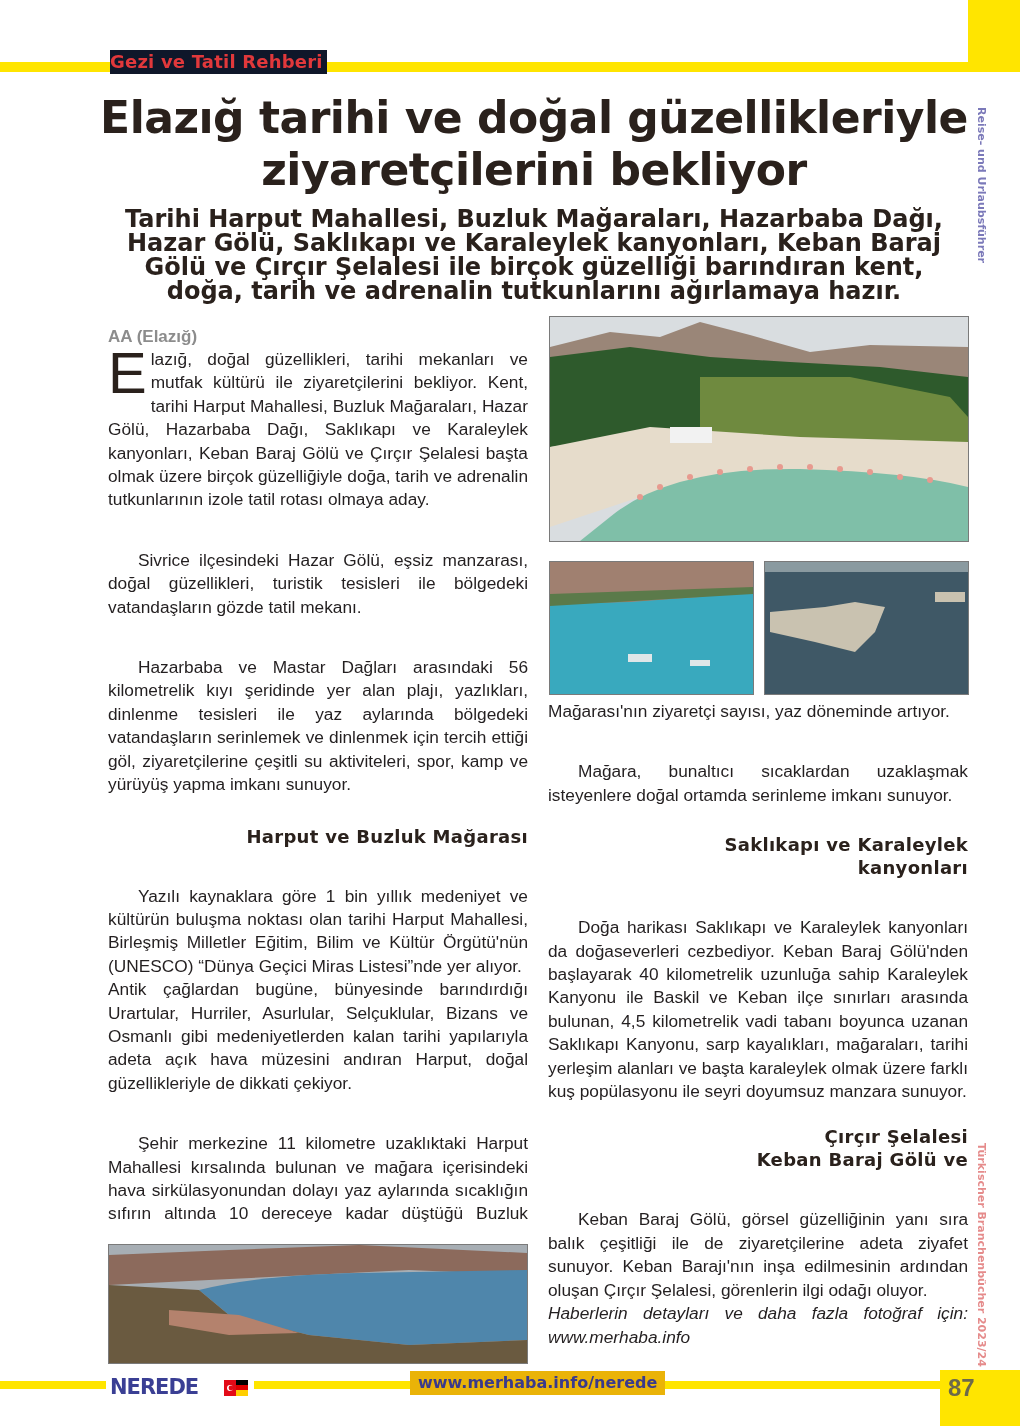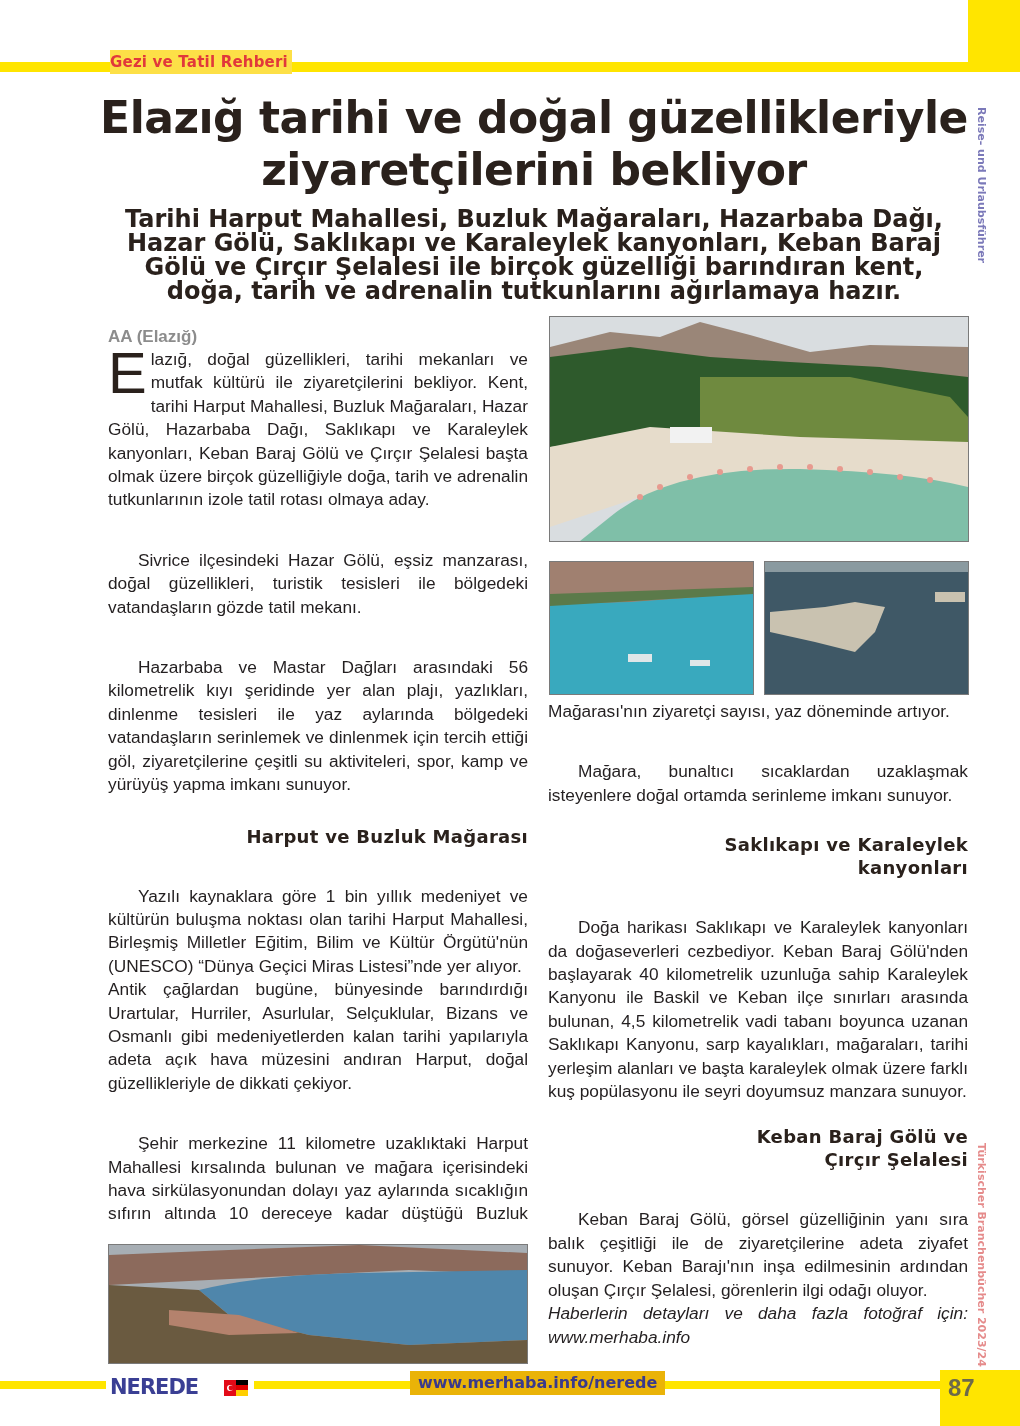--- a/index.html
+++ b/index.html
@@ -4,21 +4,21 @@
 <style>
   html, body { margin:0; padding:0; }
   body { width:1020px; height:1426px; background:#ffffff; position:relative; overflow:hidden;
          font-family:"Liberation Sans", sans-serif; color:#231f20; }
   .abs { position:absolute; }
 
   
   .top-bar { left:0; top:62px; width:1020px; height:10px; background:#ffe500; }
   .top-bar-right { left:968px; top:0; width:52px; height:72px; background:#ffe500; }
   .section-label { left:110px; top:50px; font-family:"DejaVu Sans", sans-serif; font-weight:bold;
-                   font-size:15px; color:#e1383b; background:#fde047; padding:0 4px 0 0; letter-spacing:0.2px; line-height:24px; }
+                   font-size:18px; color:#e1383b; background:#0f172a; padding:0 4px 0 0; letter-spacing:0.2px; line-height:24px; }
 
   .side-label-top { left:970px; top:90px; width:22px; height:190px; }
   .side-label-top span { position:absolute; left:50%; top:50%; transform:translate(-50%,-50%) rotate(90deg);
         white-space:nowrap; font-family:"DejaVu Sans", sans-serif; font-weight:bold; font-size:11px; color:#7b79b9; }
   .side-label-bottom { left:970px; top:1150px; width:22px; height:210px; }
   .side-label-bottom span { position:absolute; left:50%; top:50%; transform:translate(-50%,-50%) rotate(90deg);
         white-space:nowrap; font-family:"DejaVu Sans", sans-serif; font-weight:bold; font-size:11px; color:#e58b8b; }
 
   .headline { left:100px; top:92px; width:868px; text-align:center; font-family:"DejaVu Sans", sans-serif;
               font-weight:bold; font-size:44px; line-height:52px; color:#2a211c; letter-spacing:-0.5px; }
@@ -138,22 +138,22 @@
   <p>Mağarası'nın ziyaretçi sayısı, yaz döneminde artıyor.</p>
   <p class="indent">Mağara, bunaltıcı sıcaklardan uzaklaşmak isteyenlere doğal ortamda serinleme imkanı sunuyor.</p>
   <div style="height:26px"></div>
   <h3 class="subtitle">
     <div>Saklıkapı ve Karaleylek</div>
     <div>kanyonları</div>
   </h3>
   <p class="indent">Doğa harikası Saklıkapı ve Karaleylek kanyonları da doğaseverleri cezbediyor. Keban Baraj Gölü'nden başlayarak 40 kilometrelik uzunluğa sahip Karaleylek Kanyonu ile Baskil ve Keban ilçe sınırları arasında bulunan, 4,5 kilometrelik vadi tabanı boyunca uzanan Saklıkapı Kanyonu, sarp kayalıkları, mağaraları, tarihi yerleşim alanları ve başta karaleylek olmak üzere farklı kuş popülasyonu ile seyri doyumsuz manzara sunuyor.</p>
   <div style="height:22px"></div>
   <h3 class="subtitle">
+    <div>Çırçır Şelalesi</div>
     <div>Keban Baraj Gölü ve</div>
-    <div>Çırçır Şelalesi</div>
   </h3>
   <p class="indent">Keban Baraj Gölü, görsel güzelliğinin yanı sıra balık çeşitliği ile de ziyaretçilerine adeta ziyafet sunuyor. Keban Barajı'nın inşa edilmesinin ardından oluşan Çırçır Şelalesi, görenlerin ilgi odağı oluyor.</p>
   <p style="font-style:italic">Haberlerin detayları ve daha fazla fotoğraf için: www.merhaba.info</p>
 </div>
 
 <div class="abs bottom-bar"></div>
 <div class="abs bottom-right"></div>
 <div class="abs page-num">87</div>
 <div class="abs footer-url">www.merhaba.info/nerede</div>
 <div class="abs logo">

